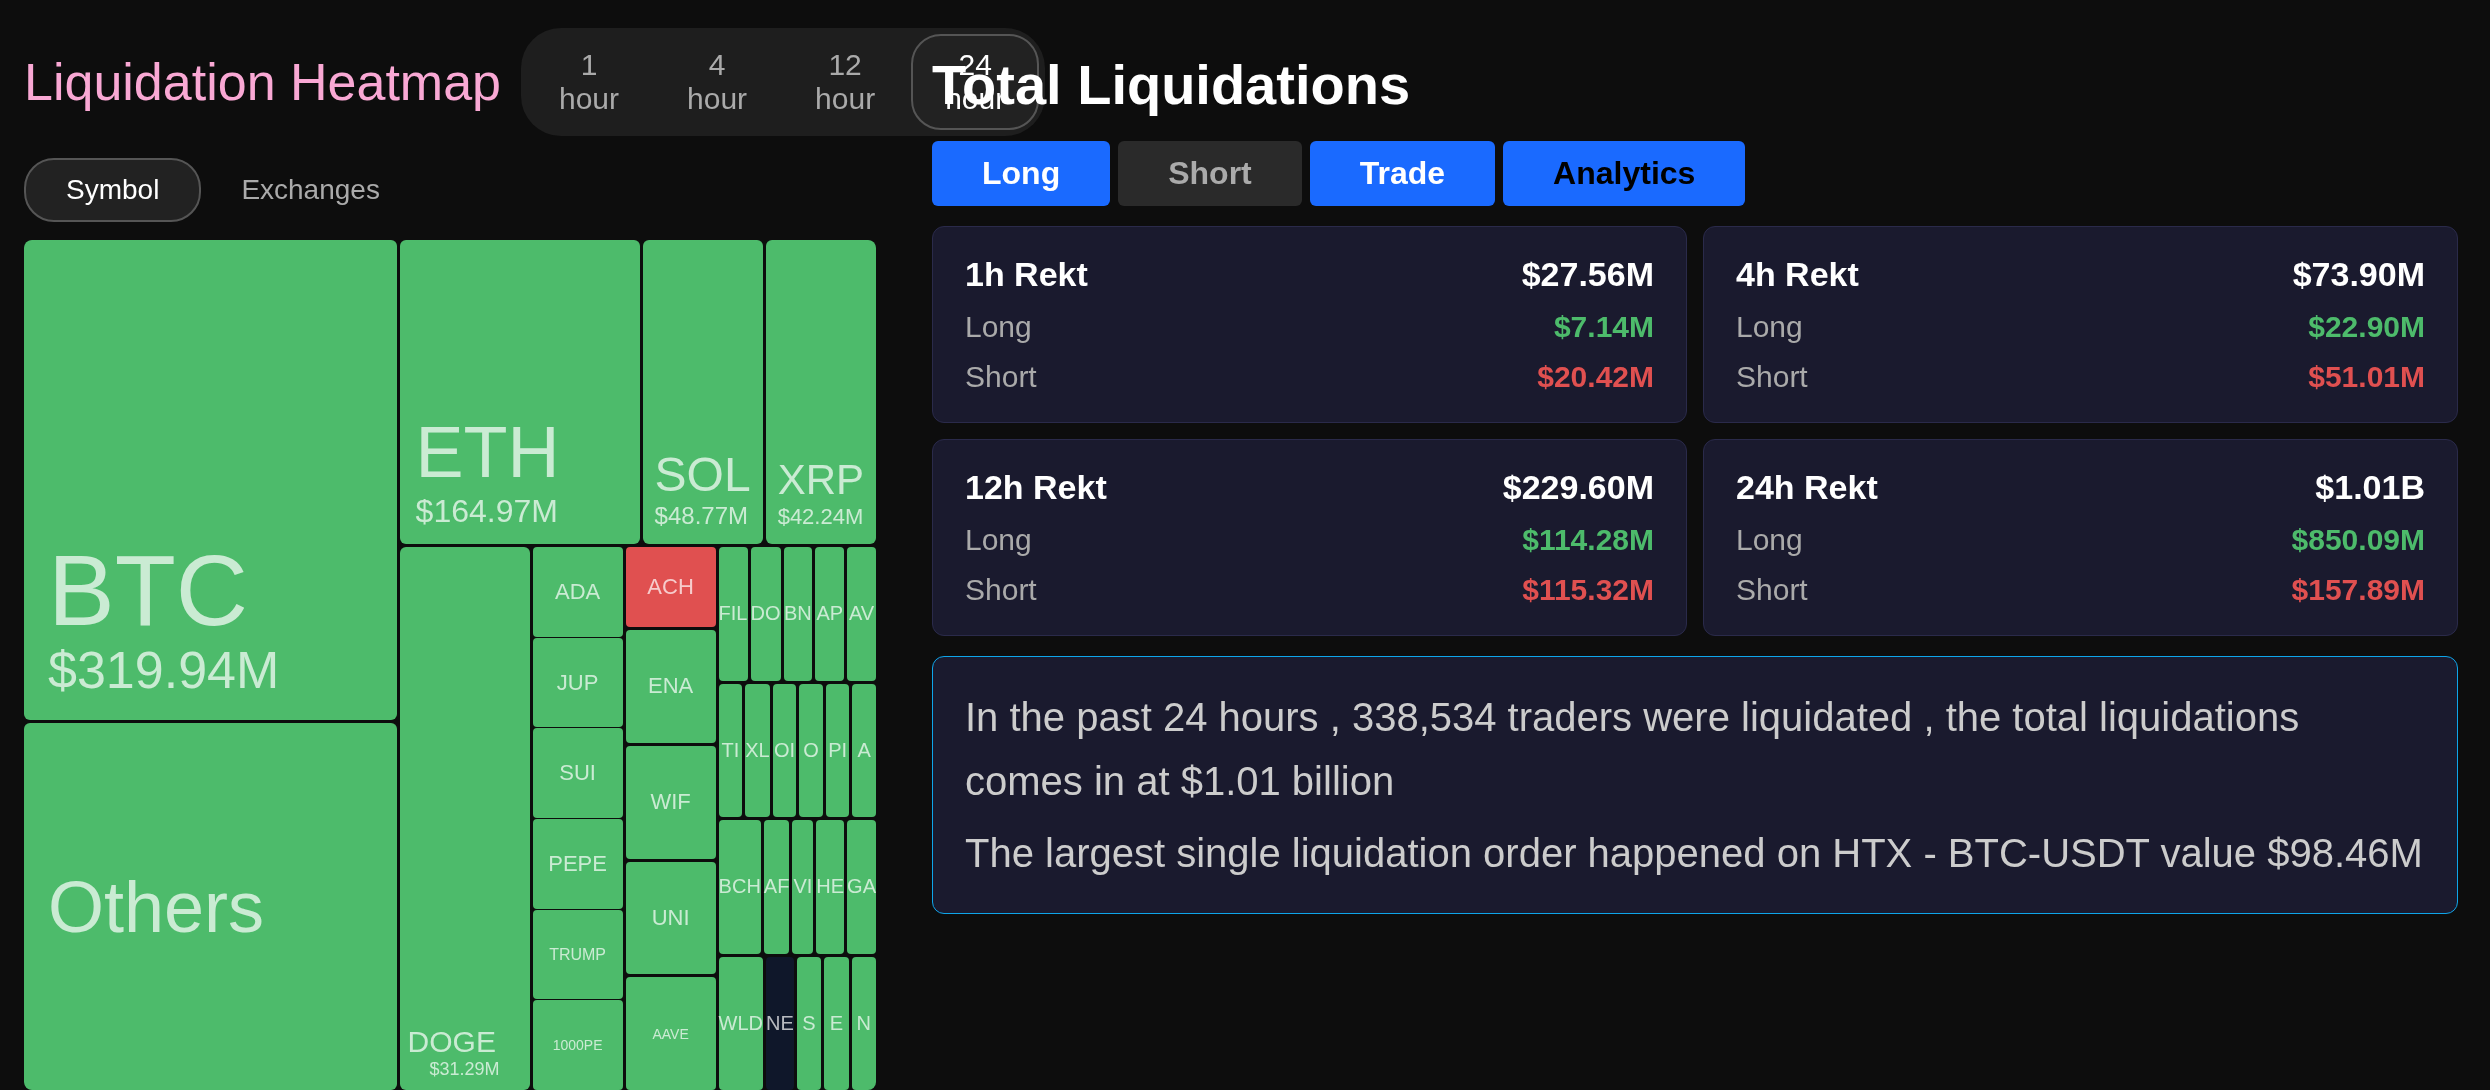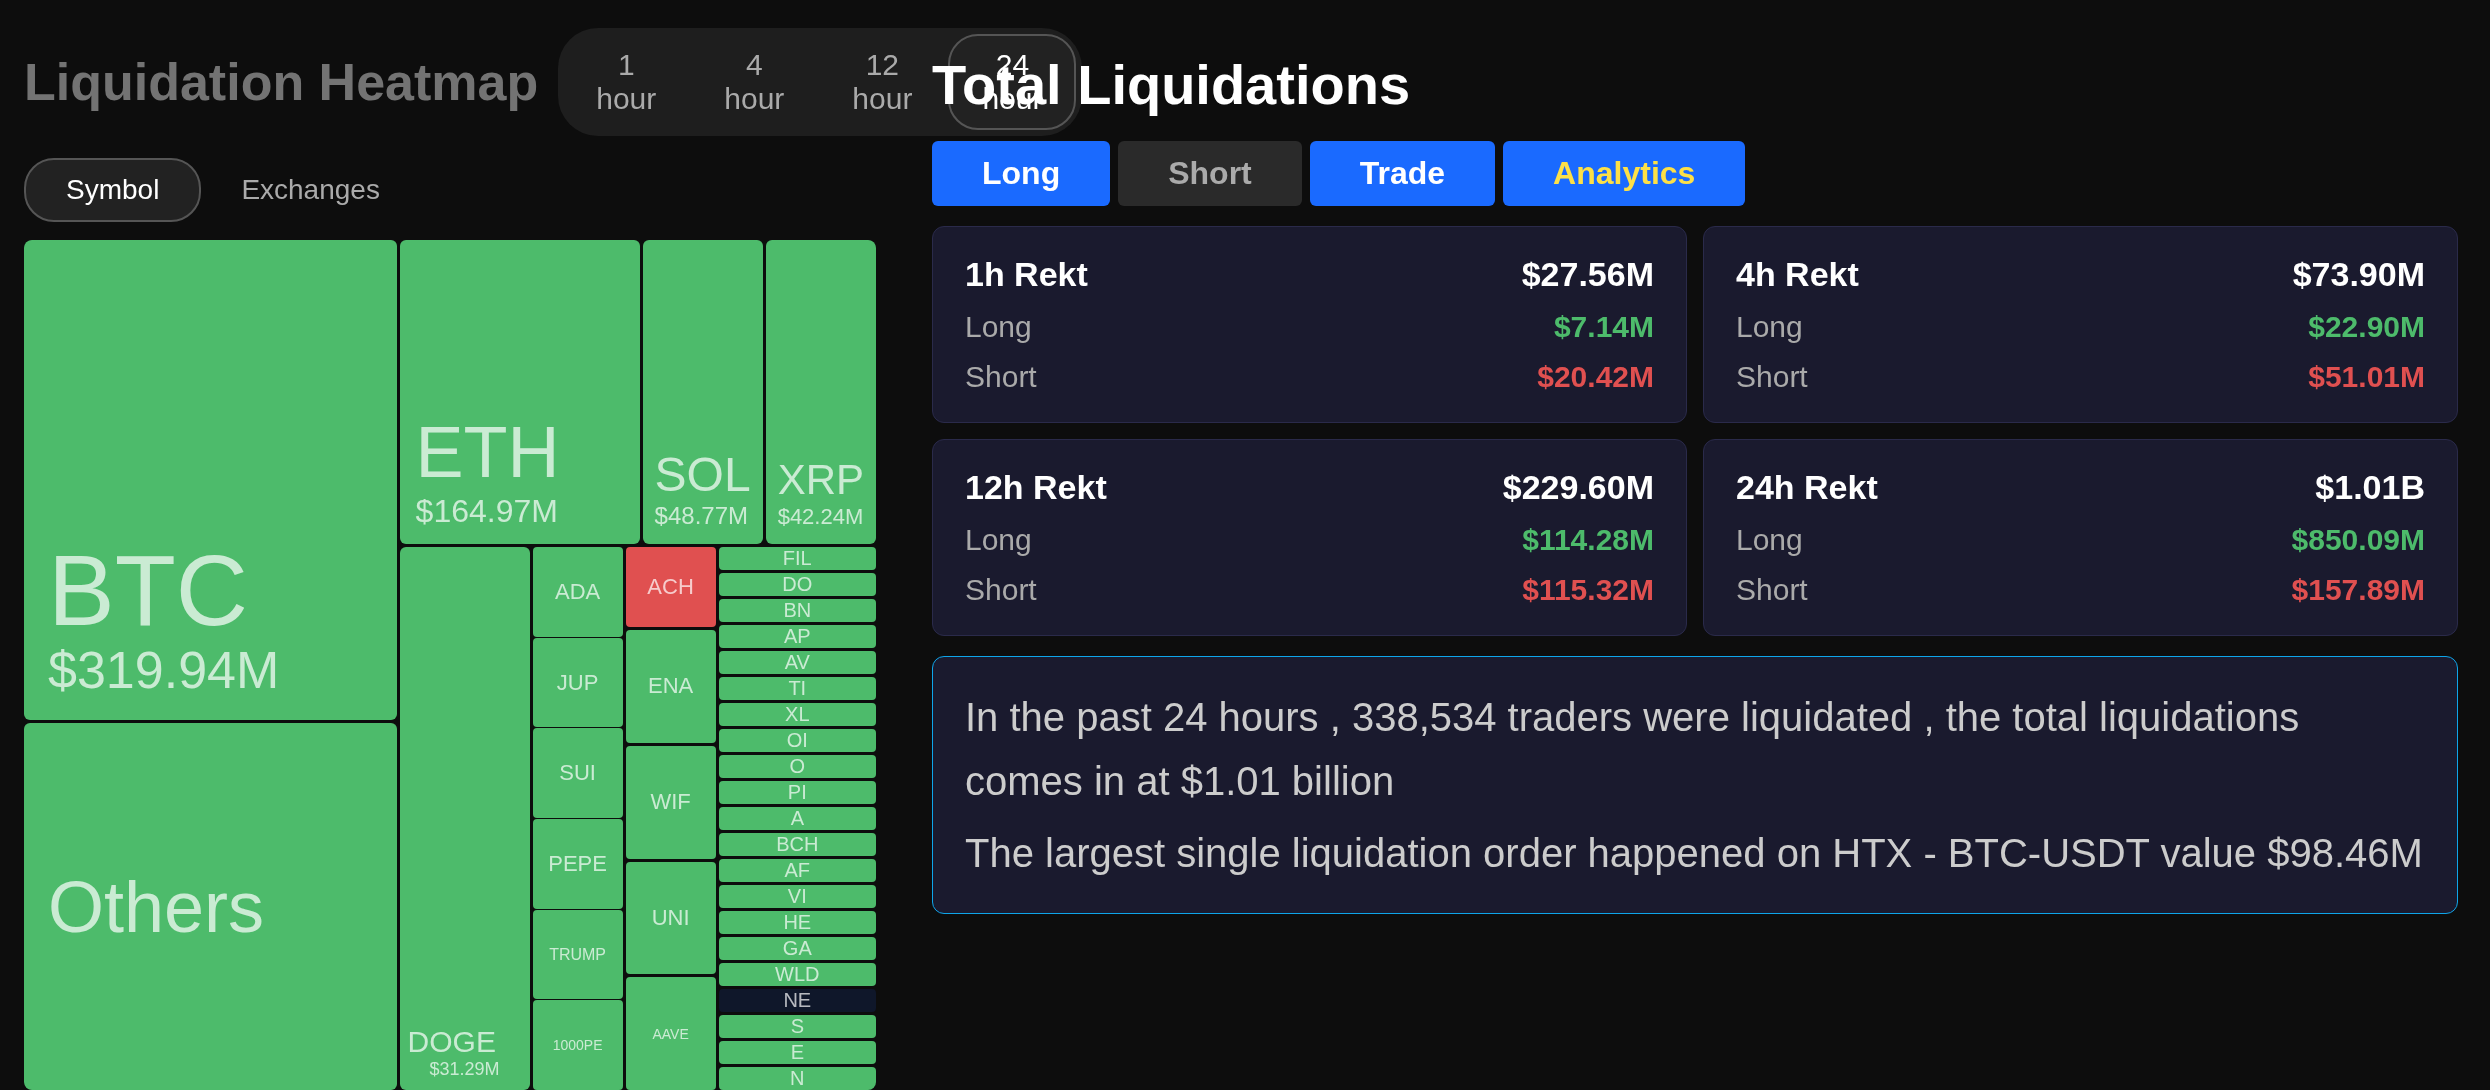--- a/index.html
+++ b/index.html
@@ -25,22 +25,22 @@
 
     .top-bar {
       display: flex;
       align-items: center;
       gap: 20px;
       margin-bottom: 22px;
     }
 
     .app-title {
       font-size: 52px;
-      font-weight: 700;
-      color: #737373;
+      font-weight: 400;
+      color: #f9a8d4;
       white-space: nowrap;
     }
 
     .time-buttons {
       display: flex;
       background: #1e1e1e;
       border-radius: 40px;
       padding: 6px;
       gap: 4px;
     }
@@ -275,21 +275,21 @@
 
     .hm-right-grid {
       flex: 1;
       display: flex;
       flex-direction: column;
       gap: 3px;
     }
 
     .hm-grid-row {
       display: flex;
-      flex-direction: column;
+      flex-direction: row;
       gap: 3px;
       flex: 1;
     }
 
     .hm-cell {
       flex: 1;
       background: #4dbb6b;
       border-radius: 4px;
       display: flex;
       align-items: center;
@@ -328,21 +328,21 @@
       padding: 14px 50px;
       border-radius: 6px;
       border: none;
       cursor: pointer;
       font-size: 32px;
       font-weight: 600;
     }
 
     .tab-btn.blue { background: #1a6aff; color: #fff; }
     .tab-btn.gray { background: #2a2a2a; color: #aaa; }
-    .tab-btn.active-blue { background: #1a6aff; color: #fde047; }
+    .tab-btn.active-blue { background: #1a6aff; color: #000000; }
 
     .stats-grid {
       display: grid;
       grid-template-columns: 1fr 1fr;
       gap: 16px;
     }
 
     .stat-card {
       background: #1a1a2e;
       border-radius: 12px;

